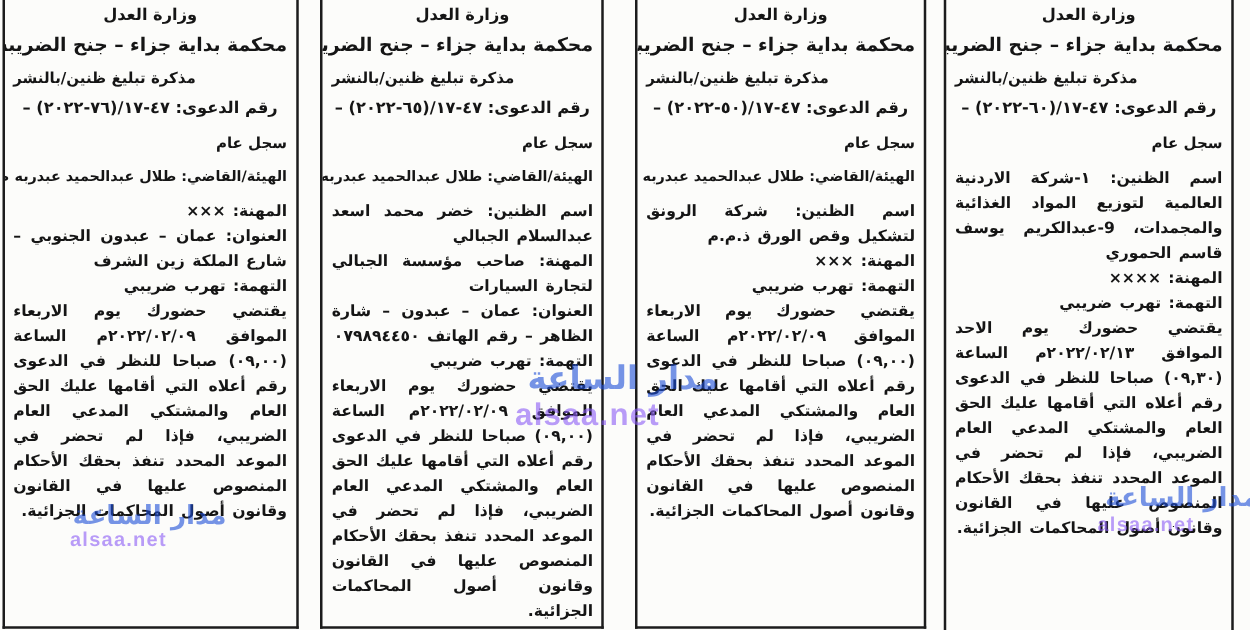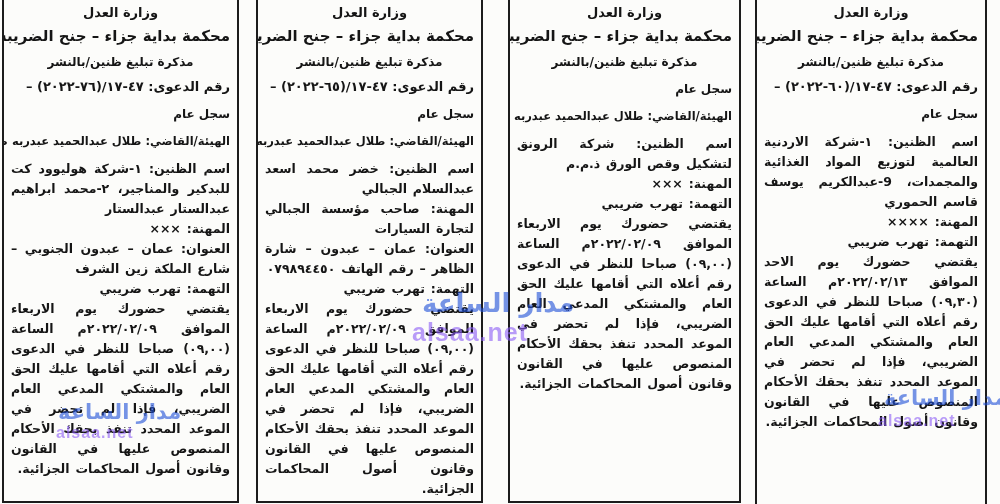--- a/index.html
+++ b/index.html
@@ -12,22 +12,22 @@
     position:absolute;top:0;box-sizing:border-box;
     border:2px solid #1c1c1c;border-top:none;
     padding:2px 7px 0 7px;overflow:hidden;background:transparent;
   }
   .col-a{right:13px;width:232px;height:504px;border-bottom:none;}
   .col-b{right:259px;width:233px;height:503px;}
   .col-c{right:517px;width:227px;height:503px;}
   .col-d{right:761px;width:237px;height:503px;}
   .ministry{font-size:13px;text-align:center;padding-top:3px;}
   .court{font-size:15px;text-align:center;margin-top:7px;white-space:nowrap;letter-spacing:-0.2px;}
-  .memo{font-size:12px;text-align:center;margin-top:10px;}
-  .case{font-size:13px;margin-top:10px;white-space:nowrap;}
+  .memo{font-size:12px;text-align:left;margin-top:10px;}
+  .case{font-size:13px;text-align:center;margin-top:10px;white-space:nowrap;}
   .registry{font-size:12px;margin-top:13px;}
   .panel{font-size:11.5px;text-align:center;margin-top:13px;white-space:nowrap;}
   .body{margin-top:11px;font-size:12.5px;line-height:20px;text-align:justify;word-spacing:1.5px;}
   .b-par{margin:0;}
   .wm{position:absolute;pointer-events:none;opacity:.6;white-space:nowrap;}
   .wm-ar{color:#1d4ed8;font-size:24px;}
   .wm-en{color:#8b5cf6;font-size:22px;font-family:Liberation Sans, sans-serif;letter-spacing:1px;}
   .wm1a{left:58px;top:400px;font-size:21px;}
   .wm1e{left:56px;top:424px;font-size:16px;}
   .wm2a{left:422px;top:288px;font-size:26px;}
@@ -49,20 +49,21 @@
     <p class="b-par">المهنة: ××××</p>
     <p class="b-par">التهمة: تهرب ضريبي</p>
     <p class="b-par">يقتضي حضورك يوم الاحد الموافق ٢٠٢٢/٠٢/١٣م الساعة (٠٩,٣٠) صباحا للنظر في الدعوى رقم أعلاه التي أقامها عليك الحق العام والمشتكي المدعي العام الضريبي، فإذا لم تحضر في الموعد المحدد تنفذ بحقك الأحكام المنصوص عليها في القانون وقانون أصول المحاكمات الجزائية.</p>
   </div>
 </section>
 
 <section class="notice col-b">
   <div class="ministry">وزارة العدل</div>
   <div class="court">محكمة بداية جزاء – جنح الضريبة</div>
   <div class="memo">مذكرة تبليغ ظنين/بالنشر</div>
+  <div class="case">رقم الدعوى: ٤٧-١٧/(٥٠-٢٠٢٢) –</div>
   <div class="registry">سجل عام</div>
   <div class="panel">الهيئة/القاضي: طلال عبدالحميد عبدربه صباح</div>
   <div class="body">
     <p class="b-par">اسم الظنين: شركة الرونق لتشكيل وقص الورق ذ.م.م</p>
     <p class="b-par">المهنة: ×××</p>
     <p class="b-par">التهمة: تهرب ضريبي</p>
     <p class="b-par">يقتضي حضورك يوم الاربعاء الموافق ٢٠٢٢/٠٢/٠٩م الساعة (٠٩,٠٠) صباحا للنظر في الدعوى رقم أعلاه التي أقامها عليك الحق العام والمشتكي المدعي العام الضريبي، فإذا لم تحضر في الموعد المحدد تنفذ بحقك الأحكام المنصوص عليها في القانون وقانون أصول المحاكمات الجزائية.</p>
   </div>
 </section>
 
@@ -83,21 +84,20 @@
 </section>
 
 <section class="notice col-d">
   <div class="ministry">وزارة العدل</div>
   <div class="court">محكمة بداية جزاء – جنح الضريبة</div>
   <div class="memo">مذكرة تبليغ ظنين/بالنشر</div>
   <div class="case">رقم الدعوى: ٤٧-١٧/(٧٦-٢٠٢٢) –</div>
   <div class="registry">سجل عام</div>
   <div class="panel">الهيئة/القاضي: طلال عبدالحميد عبدربه صباح</div>
   <div class="body">
-    <p class="b-par">اسم الظنين: ١-شركة هوليوود كت للبدكير والمناجير، ٢-محمد ابراهيم عبدالستار عبدالستار</p>
     <p class="b-par">المهنة: ×××</p>
     <p class="b-par">العنوان: عمان – عبدون الجنوبي – شارع الملكة زين الشرف</p>
     <p class="b-par">التهمة: تهرب ضريبي</p>
     <p class="b-par">يقتضي حضورك يوم الاربعاء الموافق ٢٠٢٢/٠٢/٠٩م الساعة (٠٩,٠٠) صباحا للنظر في الدعوى رقم أعلاه التي أقامها عليك الحق العام والمشتكي المدعي العام الضريبي، فإذا لم تحضر في الموعد المحدد تنفذ بحقك الأحكام المنصوص عليها في القانون وقانون أصول المحاكمات الجزائية.</p>
   </div>
 </section>
 
 <div class="wm wm-ar wm1a">مدار الساعة</div>
 <div class="wm wm-en wm1e">alsaa.net</div>
 <div class="wm wm-ar wm2a">مدار الساعة</div>

